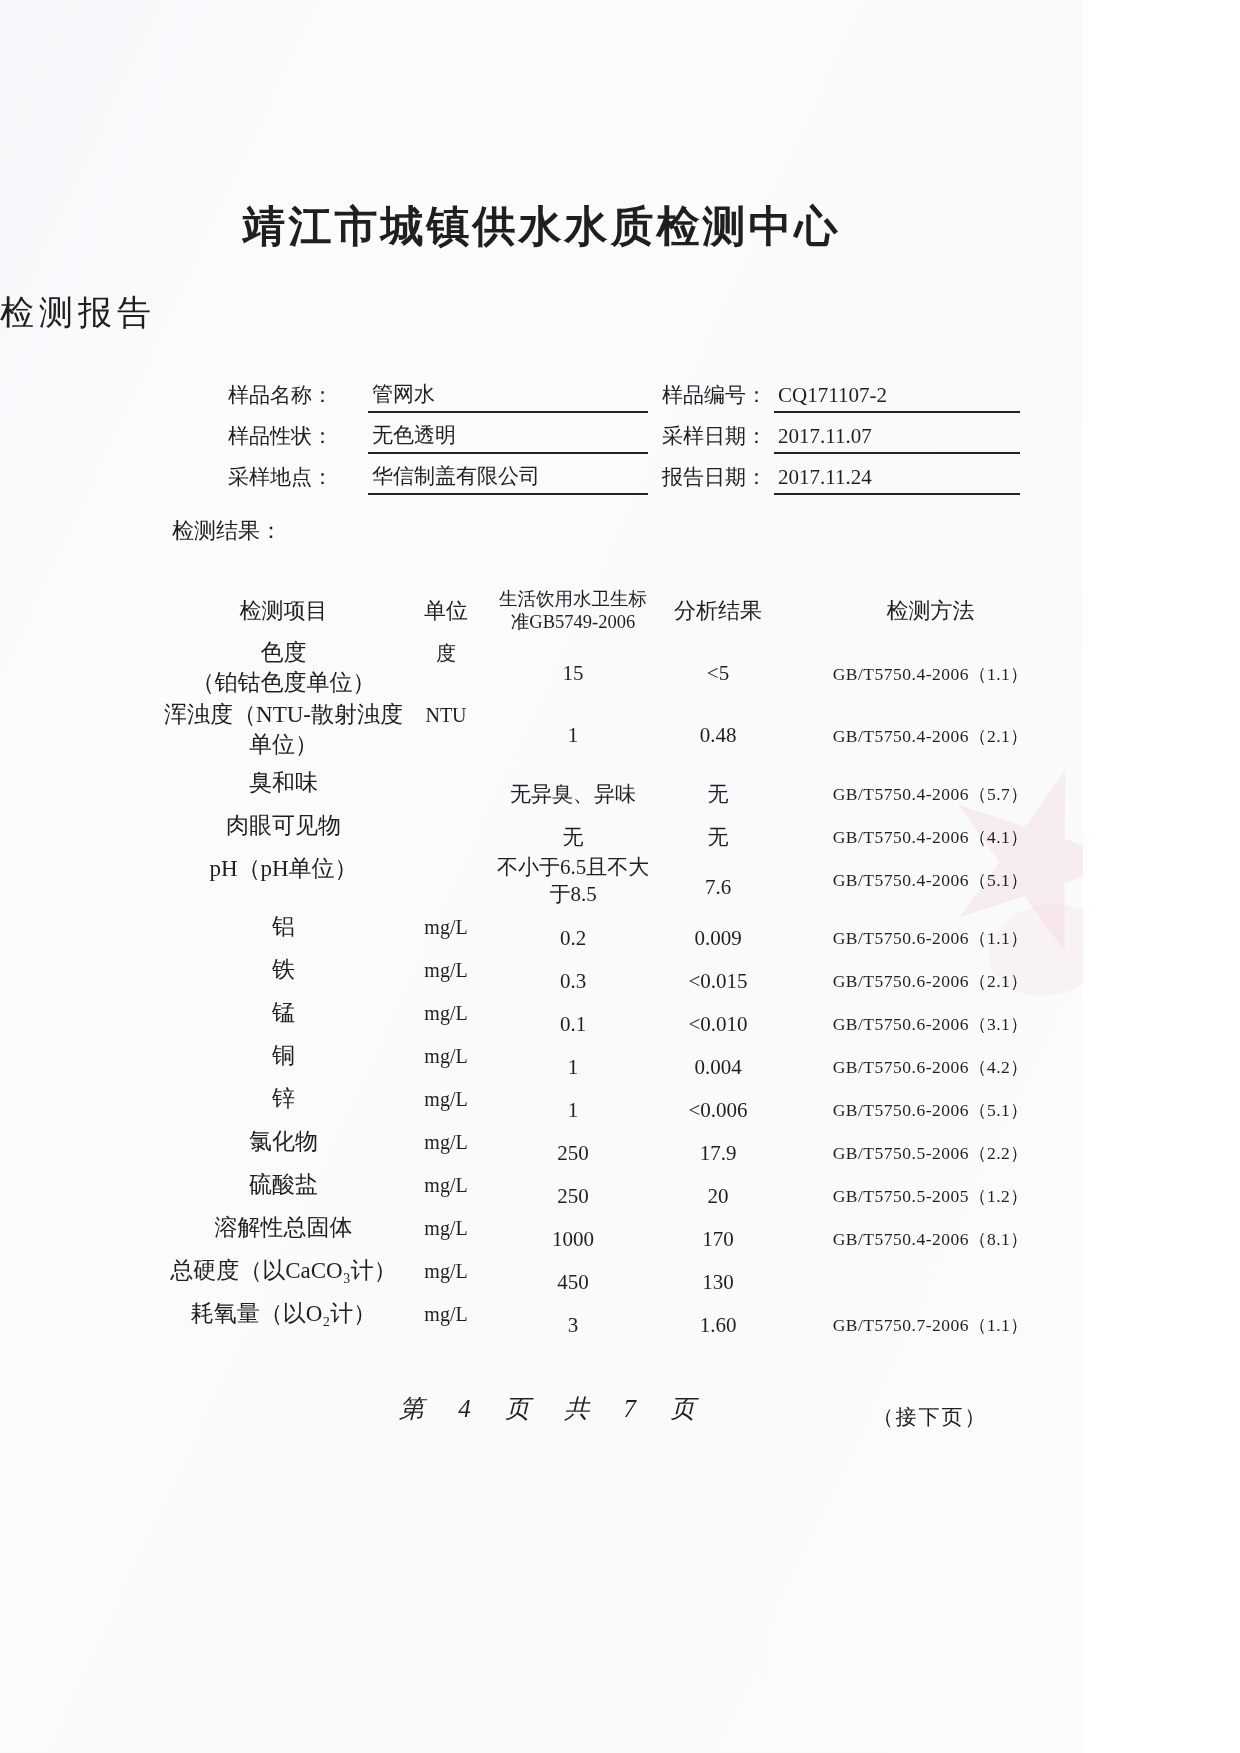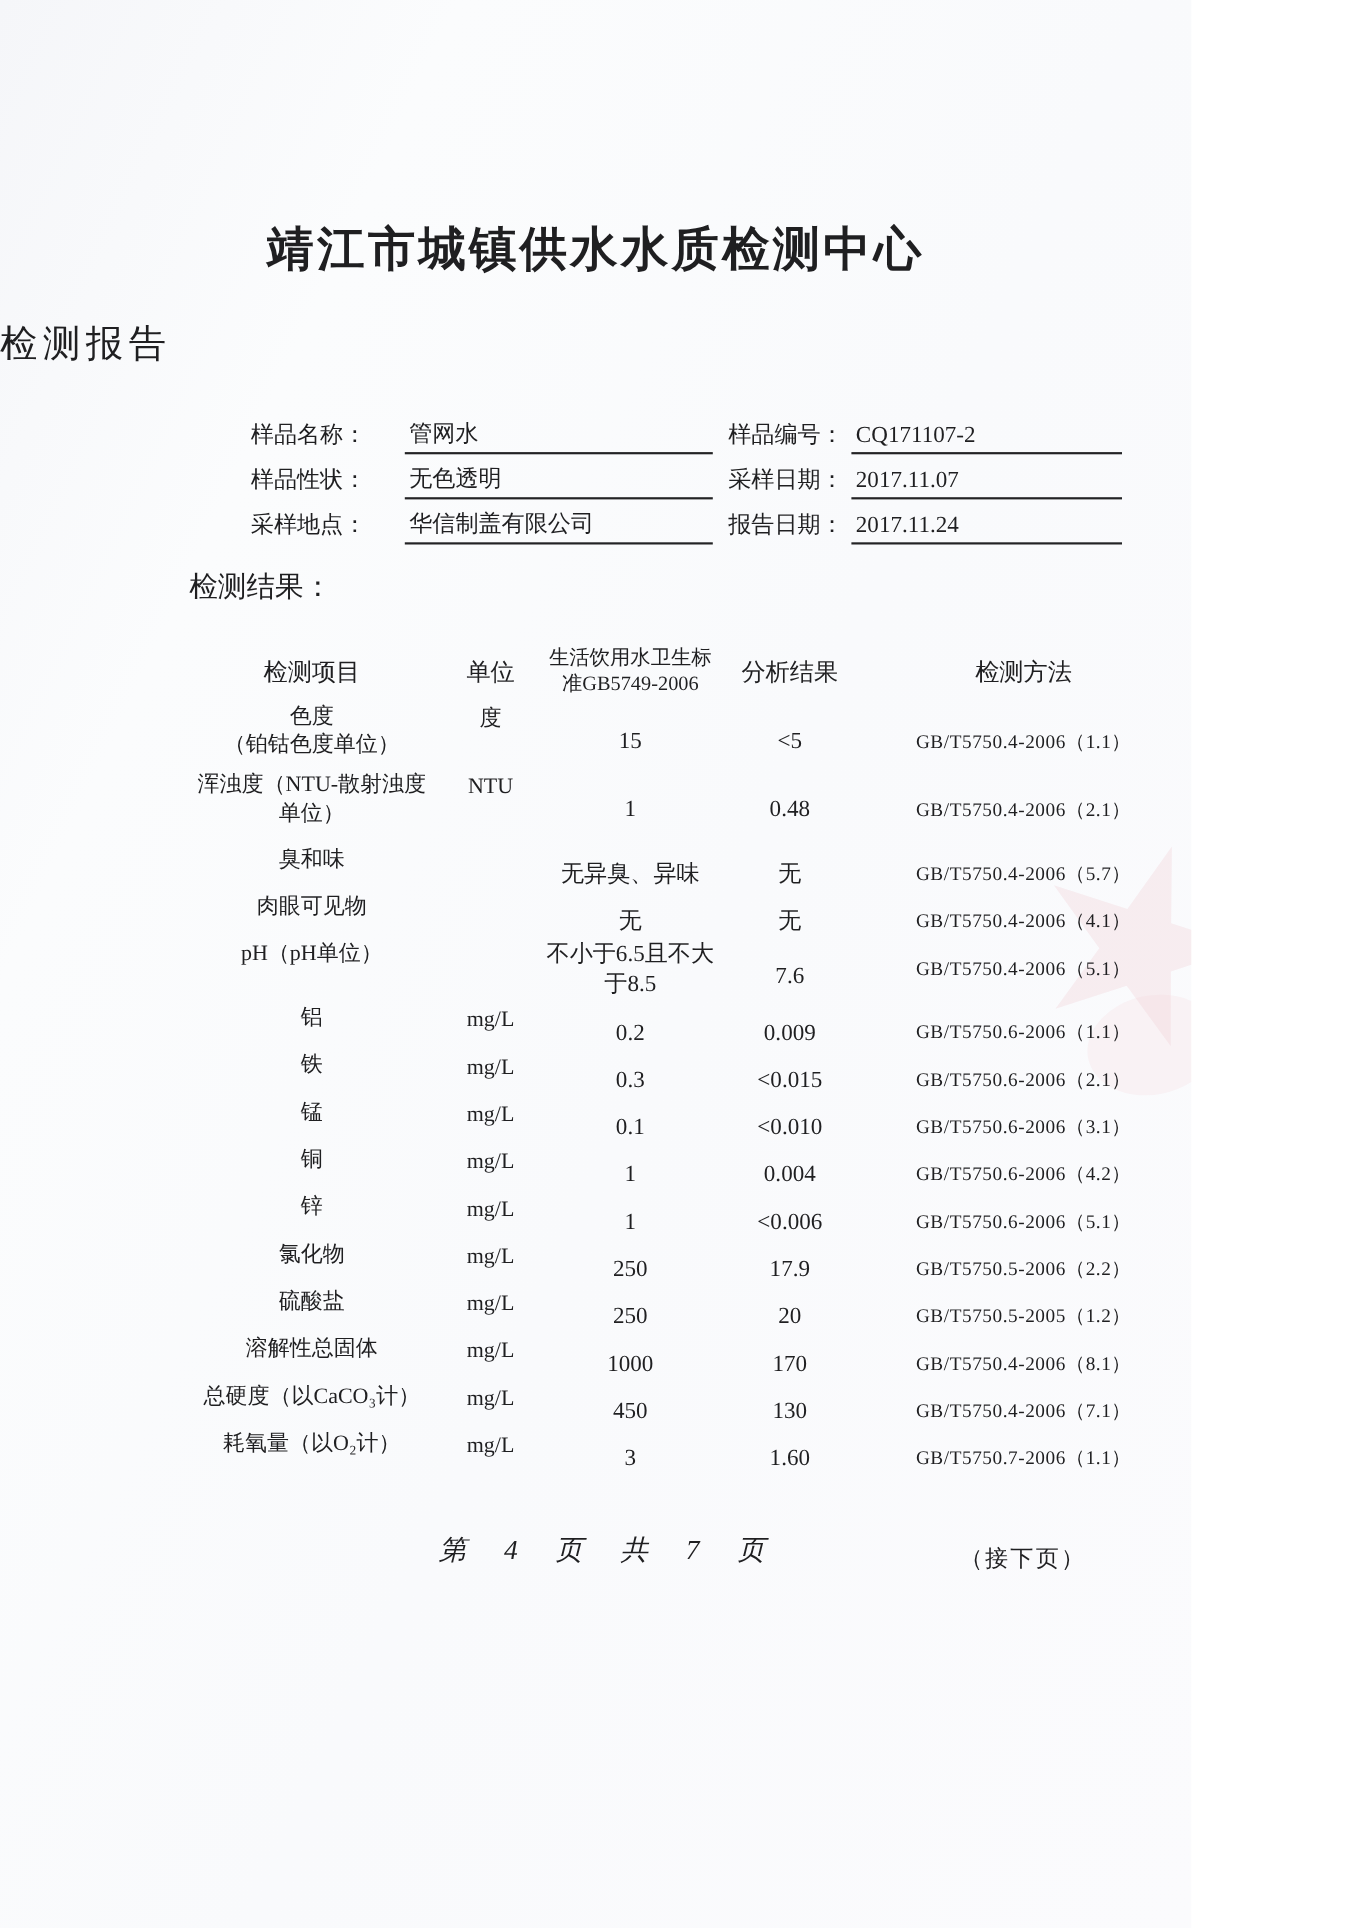--- a/index.html
+++ b/index.html
@@ -39,39 +39,39 @@
   .info-row {
     display:grid; grid-template-columns:140px 280px 14px 112px 246px;
     height:41px; align-items:end; margin-bottom:0px;
   }
   .info-label { font-size:21px; padding-bottom:4px; white-space:nowrap; }
   .info-value {
     font-size:21px; border-bottom:2px solid #232325; padding:0 0 3px 4px;
     white-space:nowrap; overflow:visible;
   }
   .section-label {
-    position:absolute; top:516px; left:172px; font-size:26px;
+    position:absolute; top:516px; left:172px; font-size:22px;
   }
   
   .table {
     position:absolute; top:584px; left:162px; width:922px;
   }
   .thead, .trow {
     display:grid;
     grid-template-columns:243px 82px 172px 118px 307px;
   }
   .thead { align-items:center; min-height:54px; }
   .hcell { text-align:center; font-size:22px; white-space:pre-line; line-height:1.25; }
   .hcell.h-std { font-size:18.5px; }
   .trow { min-height:43px; align-items:start; }
   .trow.tall { min-height:62px; }
   .trow.taller { min-height:68px; }
   .trow.ph { min-height:58px; }
   .cell { text-align:center; white-space:pre-line; line-height:1.3; }
-  .c-item { font-size:20px; }
+  .c-item { font-size:23px; }
   .c-unit { font-size:20px; padding-top:2px; }
   .c-std, .c-result { font-size:21px; padding-top:13px; }
   .trow.tall .c-std, .trow.tall .c-result,
   .trow.taller .c-std, .trow.taller .c-result { padding-top:22px; }
   .trow.ph .c-std { padding-top:0; }
   .trow.ph .c-result { padding-top:20px; }
   .c-method { font-size:17.5px; padding-top:15px; letter-spacing:0.5px; }
   .trow.tall .c-method, .trow.taller .c-method { padding-top:25px; }
   .continuation {
     position:absolute; top:1403px; left:770px; width:320px;
@@ -236,21 +236,20 @@
       <div class="cell c-std">1000</div>
       <div class="cell c-result">170</div>
       <div class="cell c-method">GB/T5750.4-2006（8.1）</div>
     </div>
 
     <div class="trow">
       <div class="cell c-item">总硬度（以CaCO₃计）</div>
       <div class="cell c-unit">mg/L</div>
       <div class="cell c-std">450</div>
       <div class="cell c-result">130</div>
-      <div class="cell c-method">GB/T5750.4-2006（7.1）</div>
     </div>
 
     <div class="trow">
       <div class="cell c-item">耗氧量（以O₂计）</div>
       <div class="cell c-unit">mg/L</div>
       <div class="cell c-std">3</div>
       <div class="cell c-result">1.60</div>
       <div class="cell c-method">GB/T5750.7-2006（1.1）</div>
     </div>
   </div>

